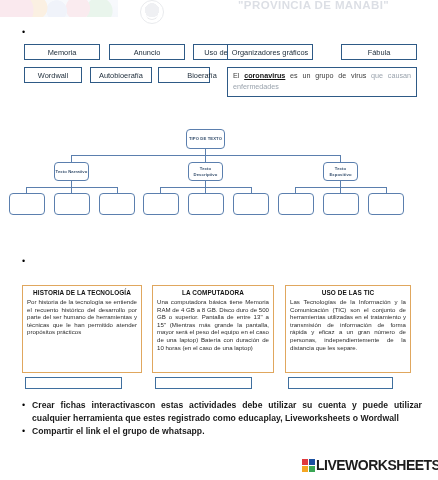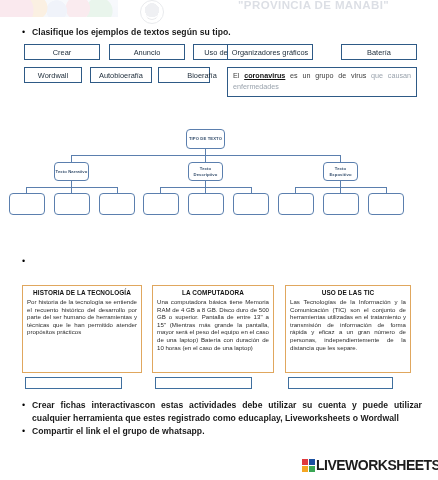--- a/index.html
+++ b/index.html
@@ -198,29 +198,28 @@
 <body>
 
 <div class="header">
   <div class="header-photo"></div>
   <div class="header-seal"></div>
   <div class="header-province">"PROVINCIA DE MANABI"</div>
 </div>
 
 <div class="bullet-line" style="left:22px; top:26px; width:400px;">
   <span class="bullet-dot">•</span>
-  <span class="bullet-text">Clasifique los ejemplos de textos según su tipo.</span>
-</div>
-
-<div class="tag-box" style="left:24px; top:44px; width:76px; height:16px;">Crear</div>
+</div>
+
+<div class="tag-box" style="left:24px; top:44px; width:76px; height:16px;">Memoria</div>
 <div class="tag-box" style="left:109px; top:44px; width:76px; height:16px;">Anuncio</div>
 <div class="tag-box" style="left:193px; top:44px; width:69px; height:16px;">Uso de las Tic</div>
 
 <div class="tag-box" style="left:227px; top:44px; width:86px; height:16px;">Organizadores gráficos</div>
-<div class="tag-box" style="left:341px; top:44px; width:76px; height:16px;">Batería</div>
+<div class="tag-box" style="left:341px; top:44px; width:76px; height:16px;">Fábula</div>
 
 <div class="tag-box" style="left:24px; top:67px; width:58px; height:16px;">Wordwall</div>
 <div class="tag-box" style="left:90px; top:67px; width:62px; height:16px;">Autobioerafía</div>
 <div class="tag-box" style="left:158px; top:67px; width:52px; height:16px;padding-left:36px;">Bioerafía</div>
 
 <div class="para-box" style="left:227px; top:67px; width:190px; height:30px;">
   <span>El </span><b>coronavirus</b><span> es un grupo de virus </span><span class="muted">que causan enfermedades</span>
 </div>
 
 <div class="tree">

